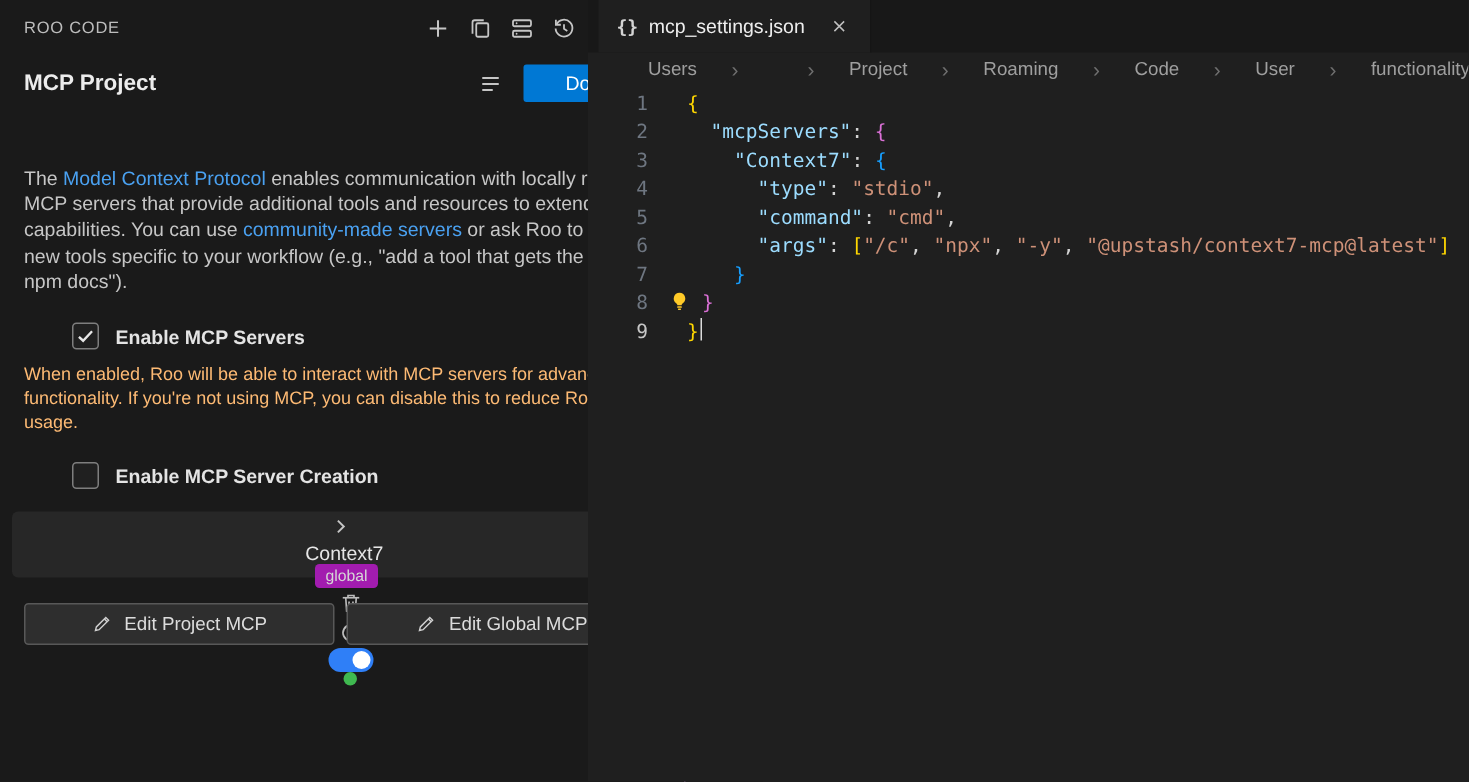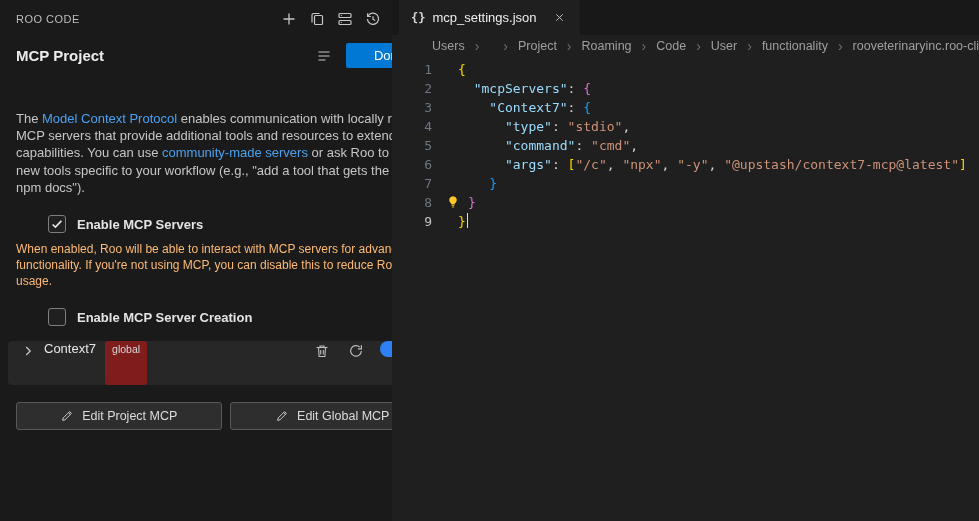--- a/index.html
+++ b/index.html
@@ -1,21 +1,21 @@
 <!DOCTYPE html>
 <html><head>
 <meta charset="utf-8">
 <style>
   * { margin:0; padding:0; box-sizing:border-box; }
   html,body { width:979px; height:521px; overflow:hidden; }
   body { background:#1f1f1f; font-family:"Liberation Sans",sans-serif; -webkit-font-smoothing:antialiased; }
   .app { position:relative; width:979px; height:521px; }
 
   
-  .sidebar { position:absolute; left:0; top:0; width:457px; height:521px; background:#1a1a1a; border-right:4px solid #f0abfc; }
+  .sidebar { position:absolute; left:0; top:0; width:457px; height:521px; background:#1a1a1a; border-right:1px solid #f0abfc; }
   .sb-topbar { display:flex; align-items:center; justify-content:space-between; padding:9px 14px 2px 16px; }
   .brand { font-size:11px; color:#bdbdbd; letter-spacing:.5px; }
   .icon-row { display:flex; gap:8px; }
   .icon-btn { width:20px; height:20px; display:inline-flex; align-items:center; justify-content:center; color:#c5c5c5; cursor:pointer; flex-shrink:0; }
   .icon-btn svg { width:16px; height:16px; }
   .icon-btn.sm svg { width:14px; height:14px; }
 
   .sb-header { display:flex; align-items:center; padding:12px 20px 10px 16px; }
   .sb-title { font-size:15px; font-weight:700; color:#ececec; flex:1; }
   .hdr-ic { margin-right:12px; }
@@ -24,43 +24,43 @@
   .intro { margin:32px 18px 0 16px; font-size:13px; line-height:17.2px; color:#c6c6c6; }
   a.link { color:#4aa1f1; text-decoration:none; cursor:pointer; }
 
   .check-row { display:flex; align-items:center; gap:11px; margin:19px 16px 0;padding-left:32px; }
   .checkbox { width:18px; height:18px; border:1px solid #7e7e7e; border-radius:3px; background:#202020; display:inline-flex; align-items:center; justify-content:center; cursor:pointer; flex-shrink:0; }
   .checkbox svg { width:14px; height:14px; display:none; }
   .checkbox.checked svg { display:block; }
   .check-label { font-size:13px; font-weight:600; color:#e4e4e4; }
   .check-desc { margin:8px 12px 0 16px; font-size:12px; line-height:16px; color:#fdba74; }
 
-  .server-row { margin:15px 8px 0; height:44px; background:#272727; border-radius:4px; display:flex; padding:0 13px 0 10px; }
+  .server-row { margin:15px 8px 0; height:44px; background:#272727; border-radius:4px; display:flex; align-items:center; padding:0 13px 0 10px;flex-direction:column; }
   .server-name { font-size:13px; color:#e6e6e6; margin-left:6px; }
-  .badge { background:#7f1d1d; color:#d6d6d6; font-size:10.5px; padding:2px 7px; border-radius:3px; margin-left:9px; }
+  .badge { background:#a21caf; color:#d6d6d6; font-size:10.5px; padding:2px 7px; border-radius:3px; margin-left:9px; }
   .spacer { flex:1; }
   .row-ic { margin-left:14px; color:#bdbdbd; }
   .toggle { width:30px; height:16px; border-radius:8px; background:#2f7ff7; position:relative; margin-left:14px; cursor:pointer; flex-shrink:0; }
   .toggle .knob { position:absolute; right:2px; top:2px; width:12px; height:12px; border-radius:50%; background:#fff; }
   .status-dot { width:9px; height:9px; border-radius:50%; background:#3fb950; margin-left:13px; flex-shrink:0; }
 
   .footer-btns { display:flex; gap:8px; margin:17px 18px 0 16px; }
   .sec-btn { flex:1; height:28px; background:#2e2e2e; border:1px solid #585858; border-radius:3px; color:#dcdcdc; font-size:12.5px; font-family:inherit; display:inline-flex; align-items:center; justify-content:center; gap:8px; cursor:pointer; }
   .sec-btn .icon-btn { width:14px; height:14px; color:#cfcfcf; }
 
   
   .editor { position:absolute; left:392px; top:0; right:0; bottom:0; background:#1f1f1f; }
   .tabbar { height:35px; background:#181818; display:flex; padding-left:7px; }
   .tab { display:flex; align-items:center; gap:7px; padding:0 12px; background:#1f1f1f; border-right:1px solid #151515; cursor:pointer; }
   .tab-icon { color:#d4d4d4; font-size:12px; font-weight:700; font-family:"DejaVu Sans Mono",monospace; }
   .tab-name { color:#eeeeee; font-size:13px; white-space:nowrap; }
   .tab-close { margin-left:8px; color:#c0c0c0; width:16px; height:16px; display:inline-flex; align-items:center; justify-content:center; }
   .tab-close svg { width:13px; height:13px; }
 
-  .breadcrumbs { height:22px; display:flex; align-items:center; padding-left:40px; gap:10px; color:#9f9f9f; font-size:12.5px; white-space:nowrap; overflow:hidden; }
+  .breadcrumbs { height:22px; display:flex; align-items:center; padding-left:40px; gap:23px; color:#9f9f9f; font-size:12.5px; white-space:nowrap; overflow:hidden; }
   .bc-item { cursor:pointer; }
   .bc-empty { display:inline-block; width:44px; }
   .bc-sep { color:#6f6f6f; font-size:14px; line-height:1; }
 
   .code { padding-top:3px; font-family:"DejaVu Sans Mono","Liberation Mono",monospace; font-size:13px; line-height:19px; }
   .code-row { display:flex; white-space:pre; cursor:text; }
   .ln { width:40px; text-align:right; color:#6e7681; flex-shrink:0; user-select:none; }
   .ln.active { color:#c6c6c6; }
   .lc { margin-left:26px; color:#d4d4d4; }
   .tk-key { color:#9cdcfe; }

